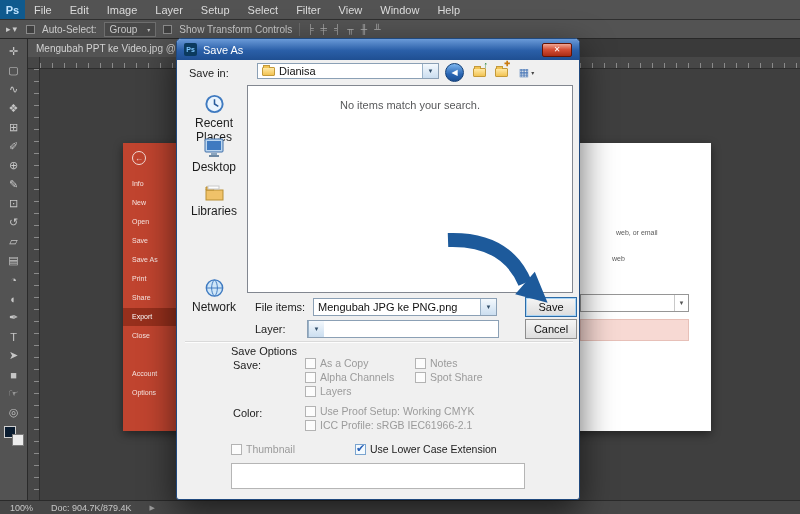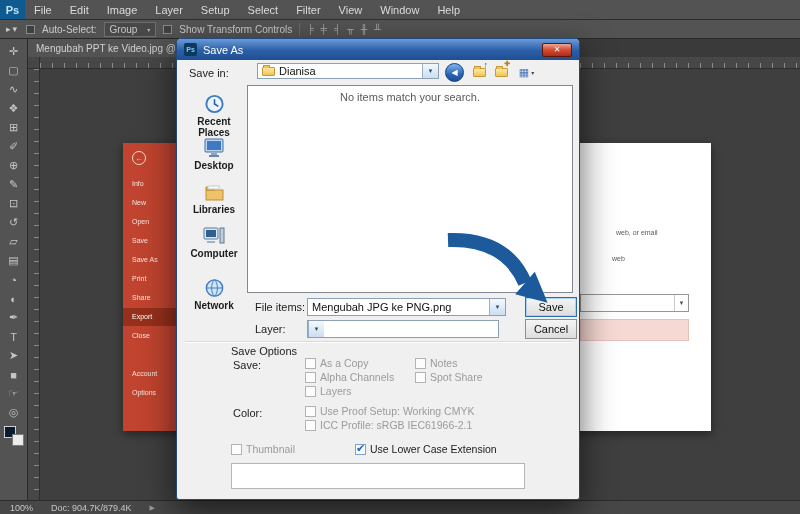--- a/index.html
+++ b/index.html
@@ -59,23 +59,23 @@
 .folder-ico{width:13px;height:9px;background:linear-gradient(#ffe9a6,#f2c353);border:1px solid #c49a3a;border-radius:1px;position:relative;margin-left:4px;flex:none;}
 .folder-ico::before{content:"";position:absolute;left:0;top:-3px;width:5px;height:2px;background:#f2c353;border:1px solid #c49a3a;border-bottom:none;}
 #nav-back{position:absolute;left:268px;top:24px;width:19px;height:19px;border-radius:50%;background:linear-gradient(#7db6ef,#2a66b4 60%,#1c4f93);border:1px solid #123f77;color:#fff;font-size:8px;display:flex;align-items:center;justify-content:center;}
 .nav-ico{position:absolute;width:20px;height:19px;display:flex;align-items:center;justify-content:center;}
 #nav-up .up{position:absolute;font-size:9px;color:#1d7a2d;font-weight:bold;top:-3px;right:1px;}
 #nav-new .plus{position:absolute;font-size:7px;color:#c97a10;font-weight:bold;top:-3px;right:1px;}
 #nav-views{color:#4a78b8;font-size:11px;gap:2px;width:27px;}
 #nav-views .caret{font-size:6px;color:#444;}
 .place{position:absolute;left:5px;width:64px;text-align:center;}
 .place .pic{height:25px;display:flex;align-items:center;justify-content:center;}
-.place .plabel{font-size:10px;color:#1c1c1c;font-weight:bold;}
+.place .plabel{font-size:12px;color:#1c1c1c;}
 #file-list{position:absolute;left:70px;top:46px;width:326px;height:208px;background:#fff;border:1px solid #828790;}
-#empty-msg{margin-top:5px;text-align:center;font-size:11px;color:#58595b;}
+#empty-msg{margin-top:13px;text-align:center;font-size:11px;color:#58595b;}
 .btn{position:absolute;width:52px;height:20px;display:flex;align-items:center;justify-content:center;font-size:11px;color:#111;background:linear-gradient(#f5f5f5,#ddd);}
 #save-btn{left:348px;top:258px;border:1px solid #2c6ca8;box-shadow:inset 0 0 0 1px #a9d4f5;}
 #cancel-btn{left:348px;top:280px;border:1px solid #8e8e8e;}
 #format-combo .txt{background:#316ac5;color:#fff;margin:1px 0 1px 1px;padding-left:3px;}
 .chk{position:absolute;display:flex;align-items:center;gap:4px;font-size:10.5px;color:#9b9b9b;white-space:nowrap;}
 .chk .box{width:11px;height:11px;background:#fcfcfc;border:1px solid #b3b3b3;position:relative;flex:none;}
 .chk.enabled{color:#1c1c1c;}
 .chk.enabled .box{border-color:#7aa4cf;background:#f4fafe;}
 .chk .tick{position:absolute;left:0;top:-3px;font-size:11px;color:#2a62b8;}
 #divider{position:absolute;left:8px;top:302px;width:388px;border-top:1px solid #dadada;border-bottom:1px solid #fdfdfd;}
@@ -242,47 +242,36 @@
     <div class="place" style="top:140px">
       <div class="pic">
         <svg width="24" height="22" viewBox="0 0 24 22">
             <rect x="4" y="9" width="17" height="10" fill="#f0c269" stroke="#b98f35"></rect>
             <path d="M4 9 v-3 h6 l2 3 z" fill="#e3ad4a" stroke="#b98f35"></path>
             <rect x="6" y="5" width="11" height="3" fill="#fdfdfd" stroke="#c9c9c9"></rect>
           </svg>
       </div>
       <div class="plabel">Libraries</div>
     </div>
-    <div class="place" style="top:184px">
-      <div class="pic">
-        <svg width="24" height="22" viewBox="0 0 24 22">
-            <rect x="2" y="3" width="14" height="11" rx="1" fill="#dce9f5" stroke="#56789a"></rect>
-            <rect x="4" y="5" width="10" height="7" fill="#2e5f8f"></rect>
-            <rect x="18" y="3" width="4" height="15" fill="#c2cfdb" stroke="#56789a"></rect>
-            <rect x="5" y="16" width="8" height="2" fill="#9fb3c6"></rect>
-          </svg>
-      </div>
-      <div class="plabel">Computer</div>
-    </div>
     <div class="place" style="top:236px">
       <div class="pic">
         <svg width="23" height="22" viewBox="0 0 24 22">
             <circle cx="12" cy="11" r="8.5" fill="#cfe6f8" stroke="#3f7ac0" stroke-width="1.5"></circle>
             <path d="M3.5 11 h17 M12 2.5 c4 3 4 14 0 17 M12 2.5 c-4 3 -4 14 0 17" stroke="#3f7ac0" fill="none"></path>
           </svg>
       </div>
       <div class="plabel">Network</div>
     </div>
 
     <div id="file-list">
       <div id="empty-msg">No items match your search.</div>
     </div>
 
     <span class="dlab" style="left:78px;top:262px">File items:</span>
-    <div class="combo" style="left:130px;top:259px;width:199px;height:18px">
+    <div class="combo" style="left:136px;top:259px;width:184px;height:18px">
       <span class="txt">Mengubah JPG ke PNG.png</span>
       <span class="dd">▼</span>
     </div>
     <div id="save-btn" class="btn">Save</div>
 
     <span class="dlab" style="left:78px;top:284px">Layer:</span>
     <div id="format-combo" class="combo" style="left:130px;top:281px;width:192px;height:18px">
       <span class="dd">▼</span>
     </div>
     <div id="cancel-btn" class="btn">Cancel</div>

